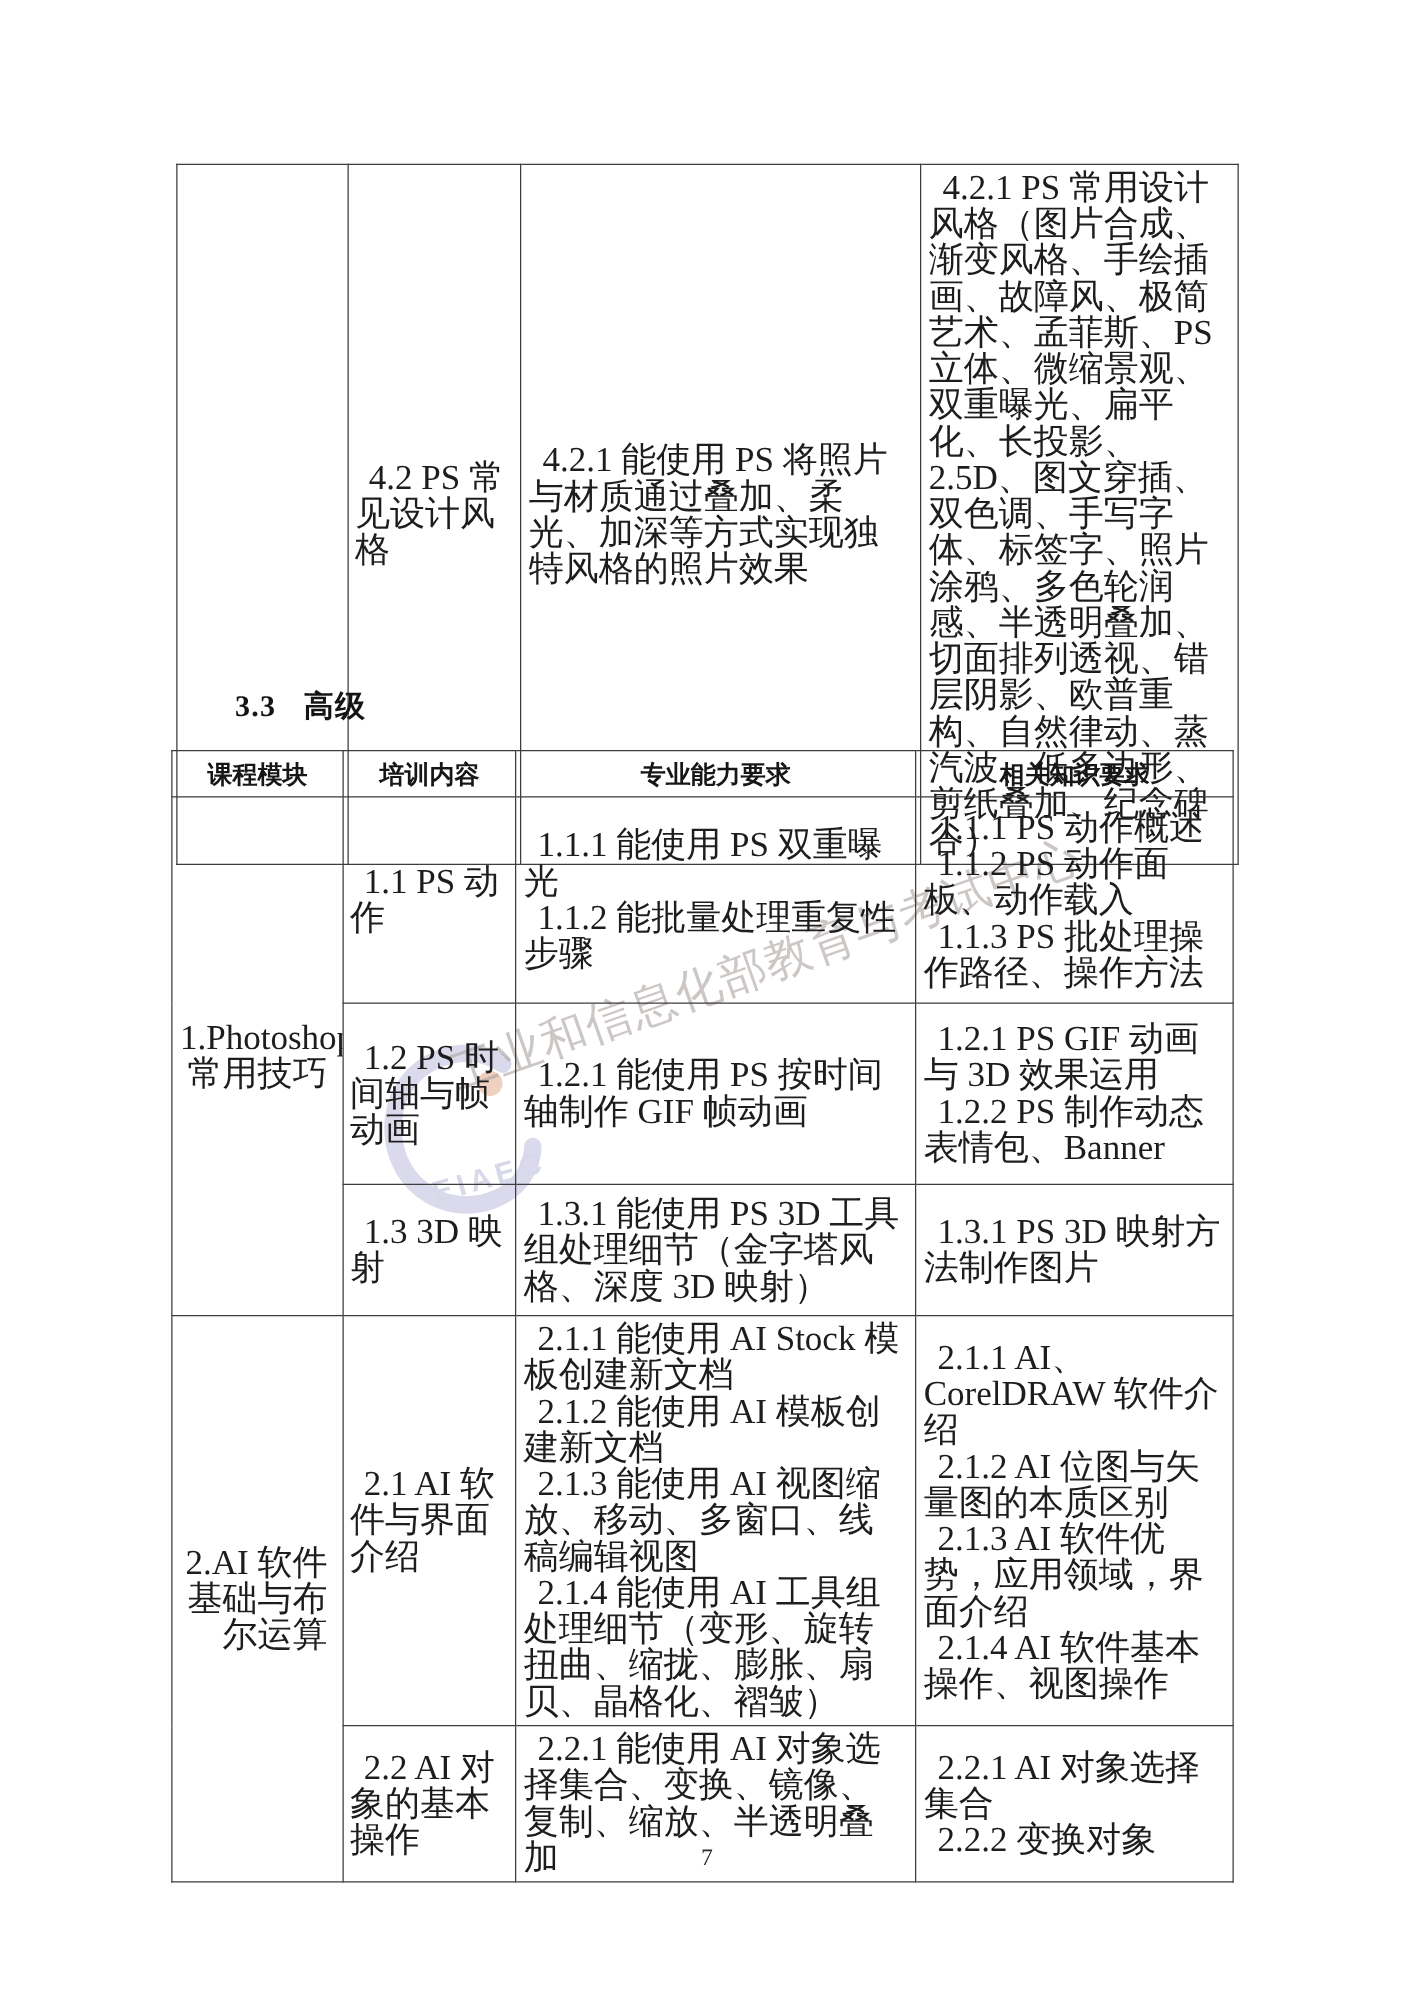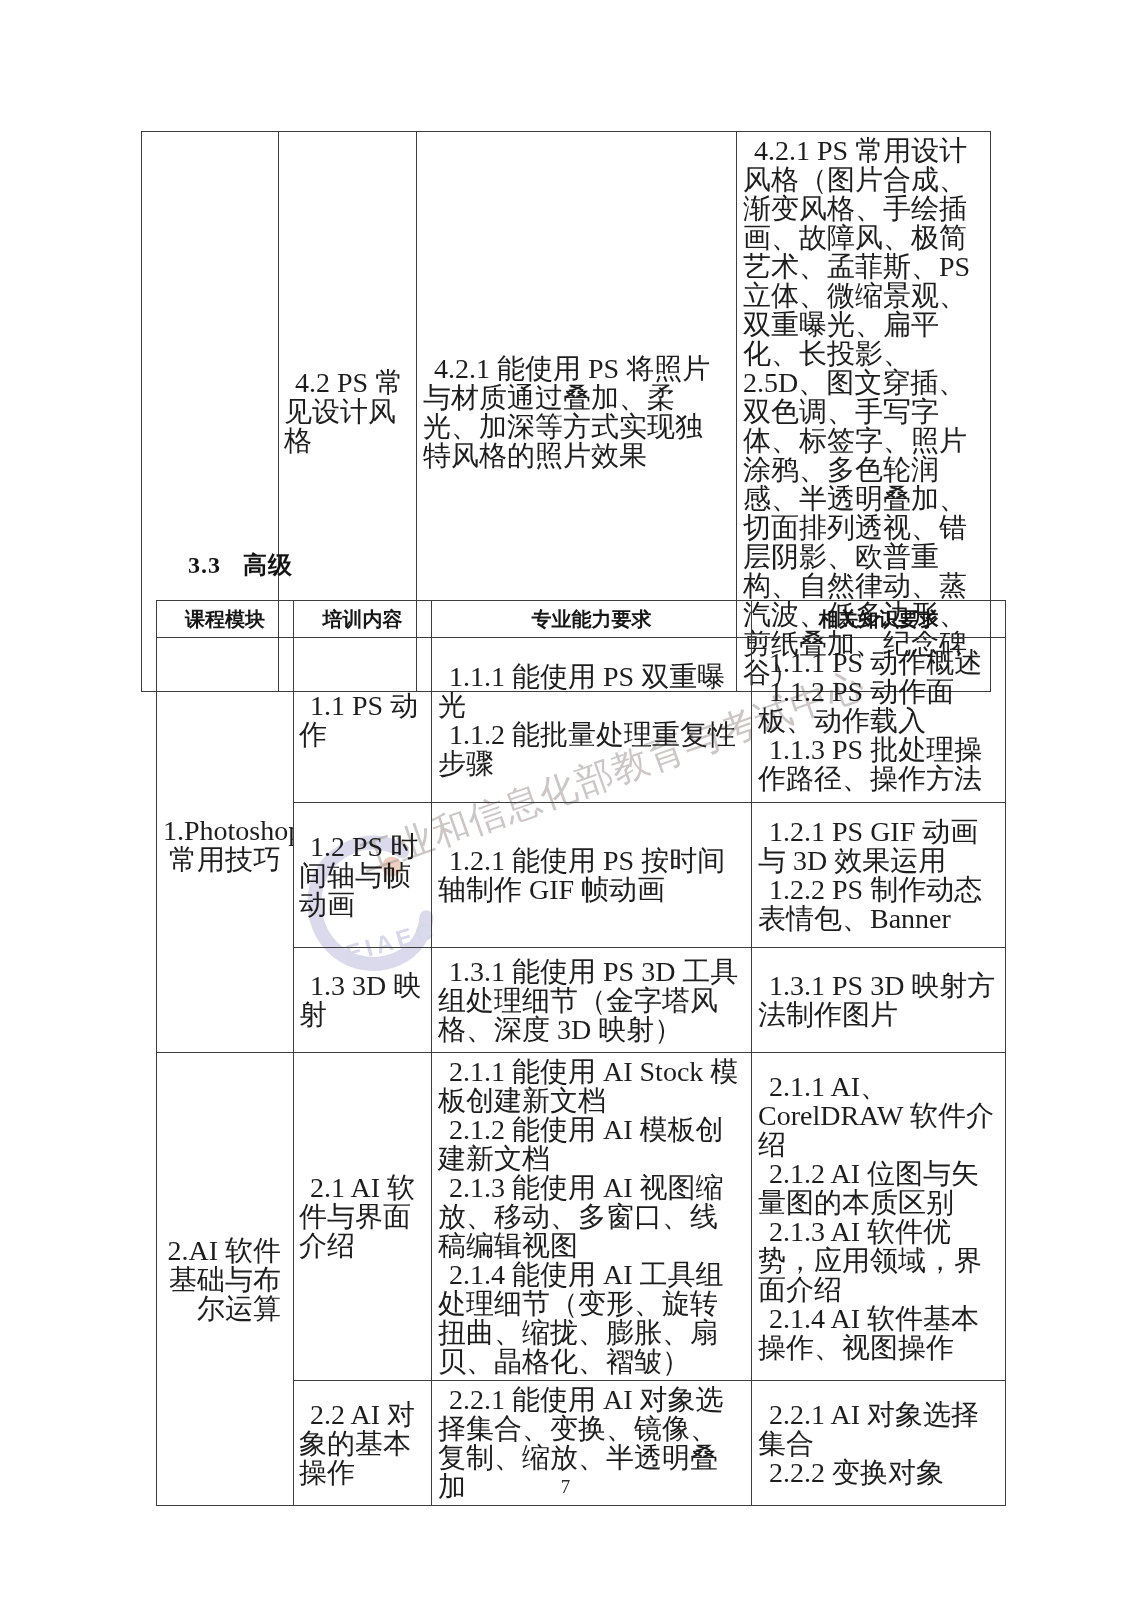--- a/index.html
+++ b/index.html
@@ -79,21 +79,21 @@
             <p class="item">4.2.1 PS 常用设计风格（图片合成、渐变风格、手绘插画、故障风、极简艺术、孟菲斯、PS 立体、微缩景观、双重曝光、扁平化、长投影、2.5D、图文穿插、双色调、手写字体、标签字、照片涂鸦、多色轮润感、半透明叠加、切面排列透视、错层阴影、欧普重构、自然律动、蒸汽波、低多边形、剪纸叠加、纪念碑谷）</p>
           </td>
     </tr>
   </tbody>
     </table>
 
   <div class="section-heading">
     <span>3.3</span><span class="title">高级</span>
   </div>
 
-  <table class="grid" style="left:156px; top:600px; width:849px;">
+  <table class="grid" style="left:137px; top:600px; width:849px;">
     <colgroup>
       <col style="width:137px">
         <col style="width:138px">
       <col style="width:320px">
         <col style="width:254px">
     </colgroup>
     <tbody>
         <tr style="height:37px;">
       <th>课程模块</th>
       <th>培训内容</th>

